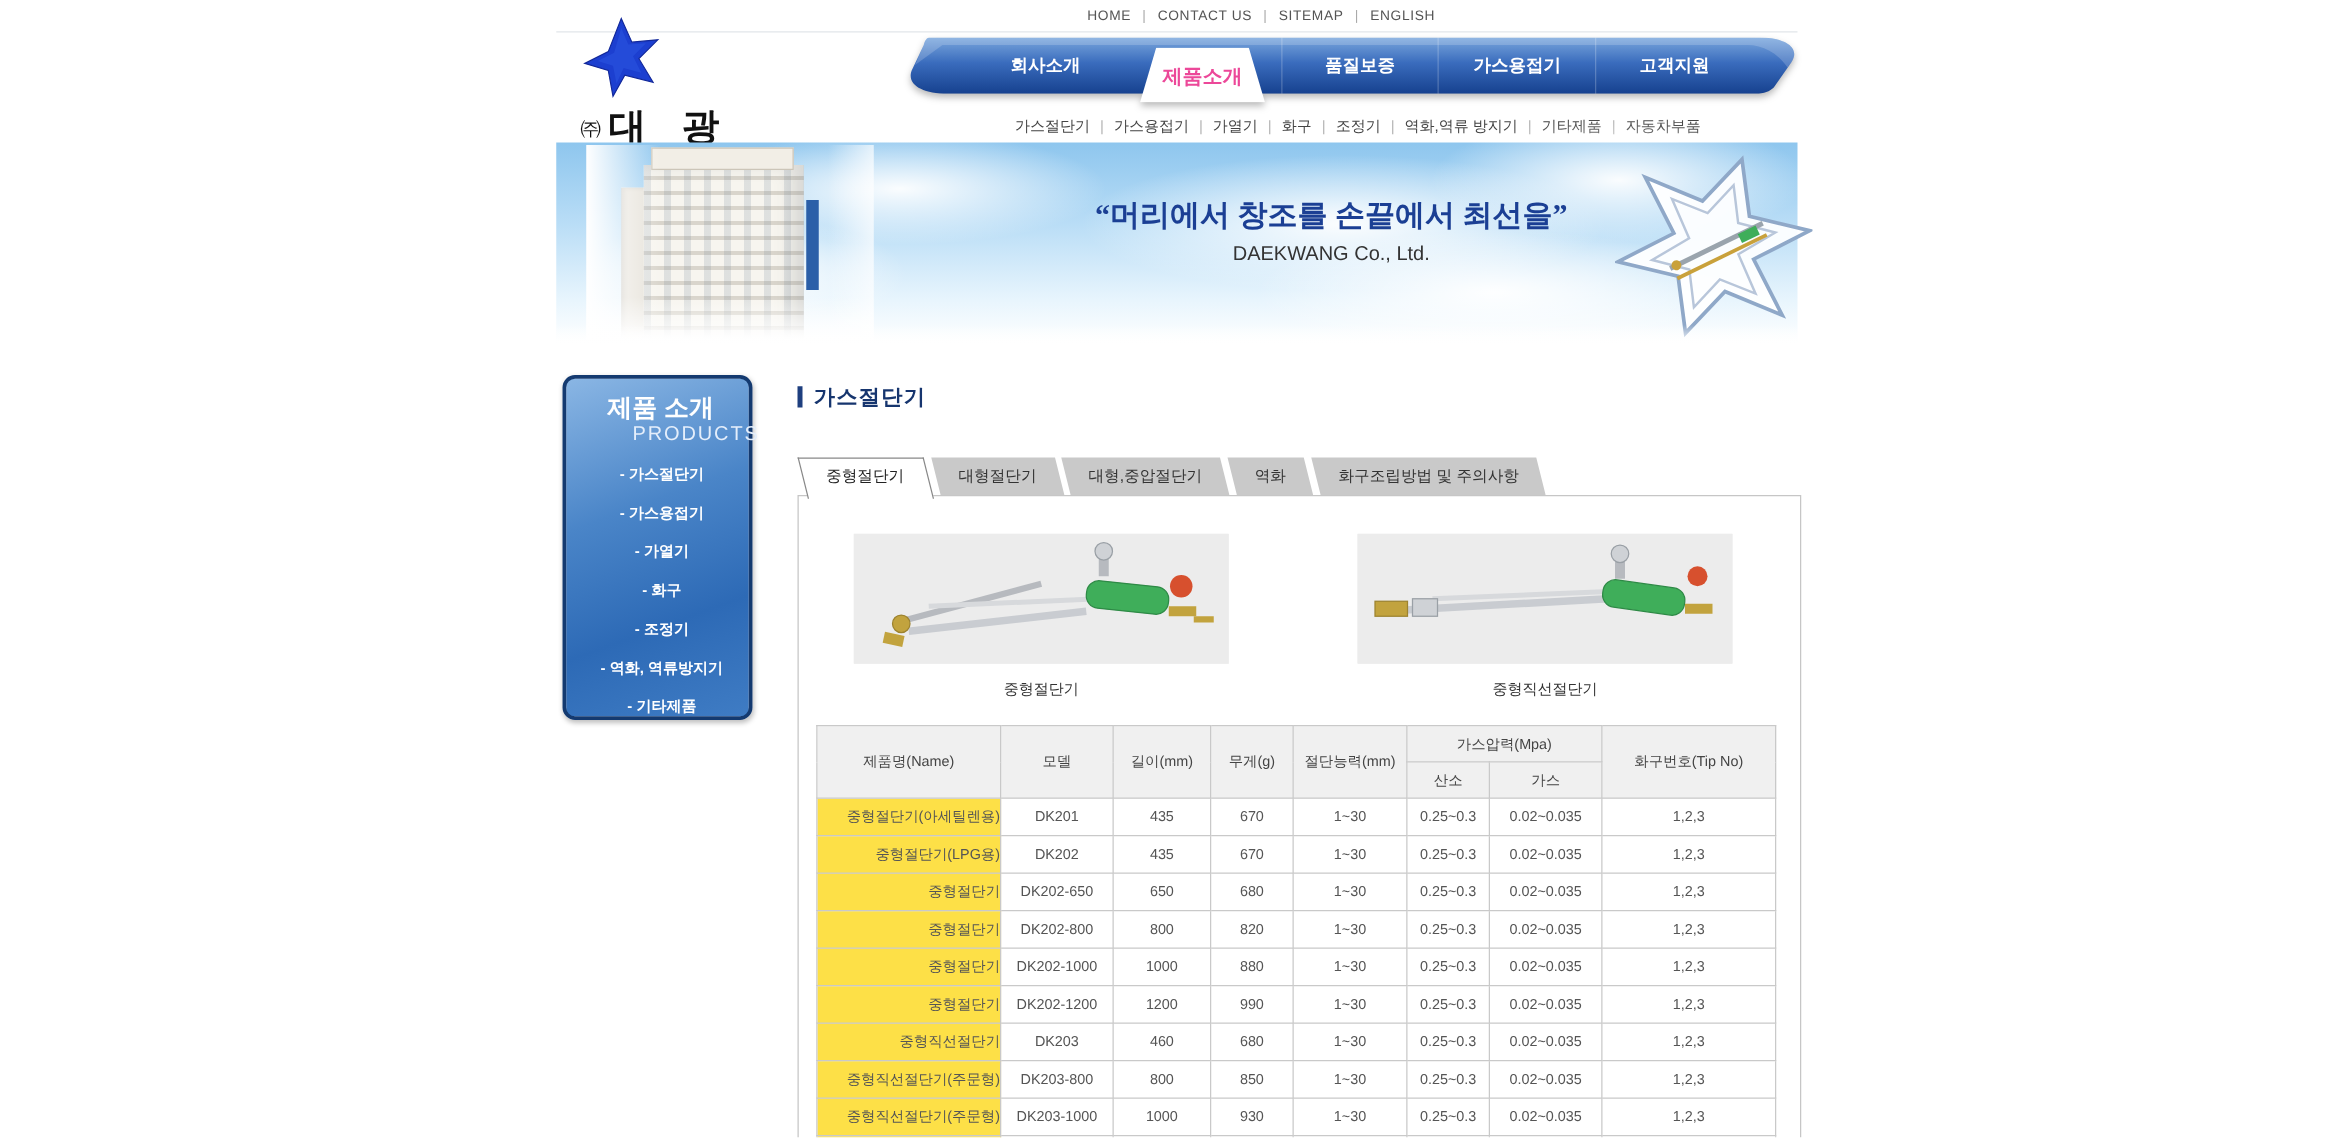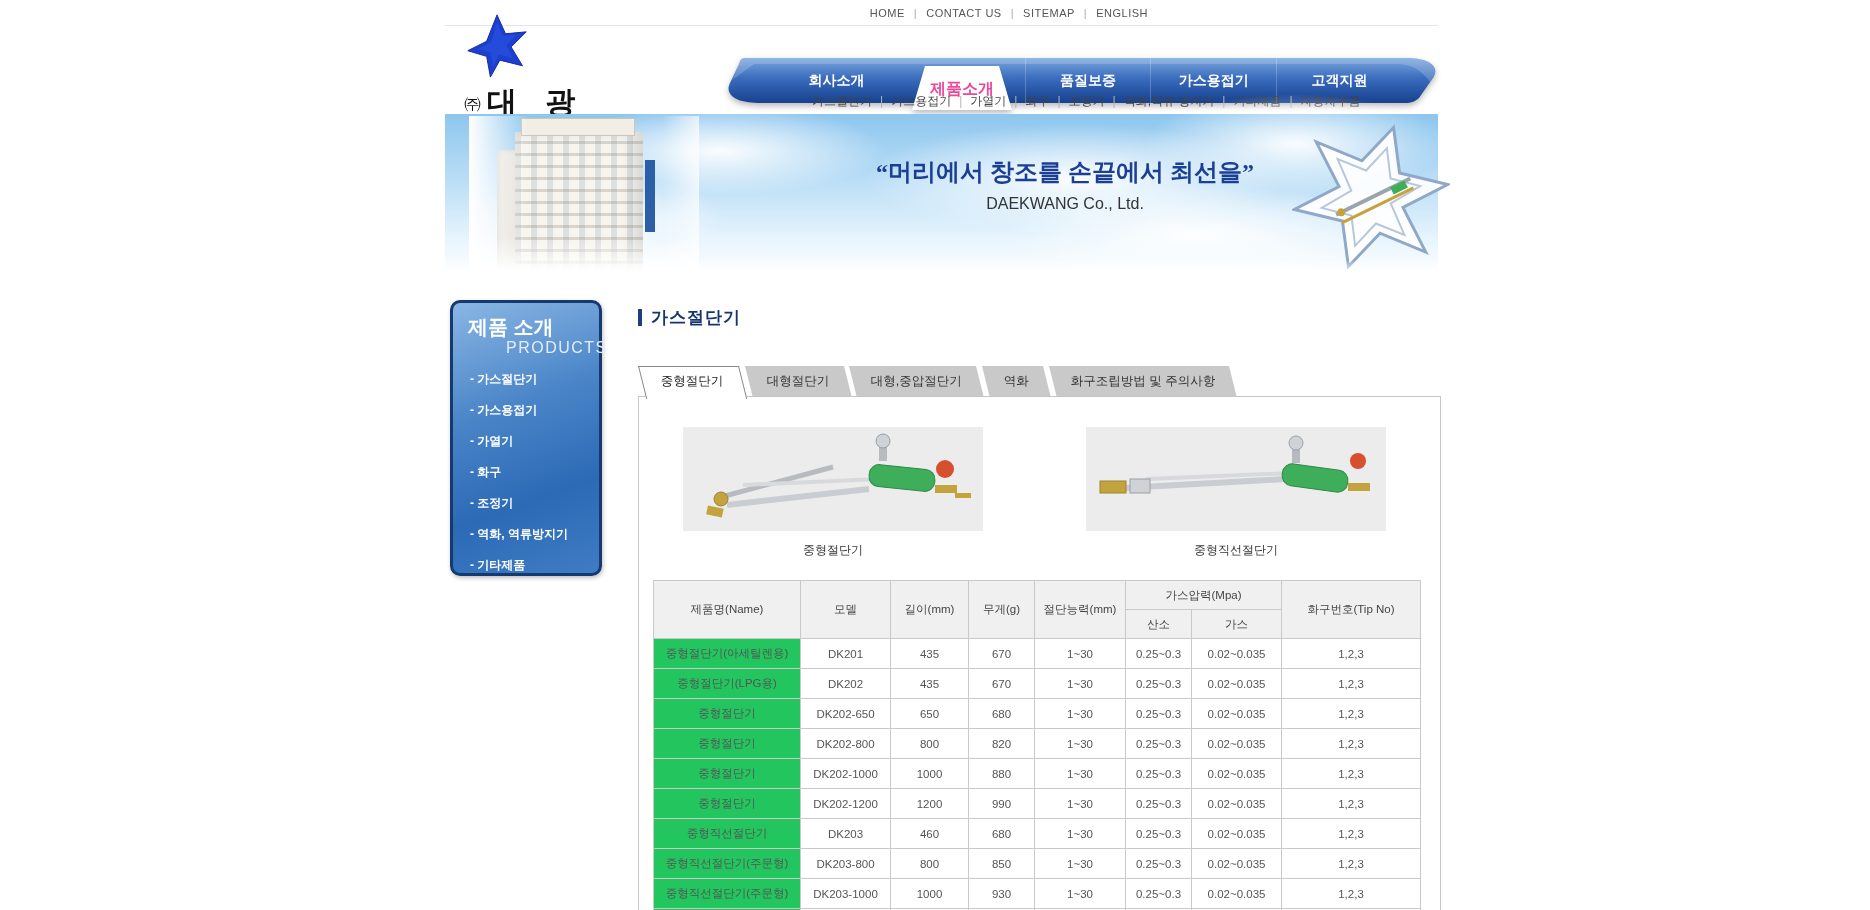--- a/index.html
+++ b/index.html
@@ -14,21 +14,21 @@
 
   
   .logo{position:absolute;left:464px;top:13px;display:flex;align-items:flex-start;flex-direction:column;}
   .logo .star{width:66px;height:66px;margin-right:10px;}
   .logo-text{padding-top:8px;}
   .logo-name{font-size:30px;font-weight:bold;color:#111;letter-spacing:10px;line-height:30px;white-space:nowrap;}
   .logo-name .ju{font-size:17px;font-weight:normal;letter-spacing:0;margin-right:6px;vertical-align:3px;}
   .logo-sub{font-size:13px;color:#444;margin-top:6px;letter-spacing:.5px;}
 
   
-  .navbar{position:absolute;left:710px;top:30px;width:728px;height:45px;filter:drop-shadow(0 3px 3px rgba(0,0,0,.28));margin-top:28px;}
+  .navbar{position:absolute;left:710px;top:30px;width:728px;height:45px;filter:drop-shadow(0 3px 3px rgba(0,0,0,.28));}
   .navbar svg.bg{position:absolute;inset:0;}
   .nav-items{position:absolute;inset:0;display:flex;padding:0 36px 0 64px;}
   .nav-item{flex:1;text-align:center;line-height:44px;color:#fff;font-size:14px;font-weight:bold;cursor:pointer;
             border-left:1px solid rgba(255,255,255,.22);}
   .nav-item:first-child{border-left:none;}
   .nav-item.active{visibility:hidden;}
   .active-tab{position:absolute;left:202px;top:8px;width:100px;height:44px;background:#fff;
               clip-path:polygon(13% 0,87% 0,100% 100%,0 100%);cursor:pointer;}
   .active-tab .lbl{display:block;text-align:center;margin-top:13px;font-size:16px;font-weight:bold;color:#ec4899;}
 
@@ -62,21 +62,21 @@
 
   .banner-text{position:absolute;left:400px;top:42px;width:440px;text-align:center;}
   .banner-quote{font-family:"Liberation Serif","DejaVu Serif",serif;font-size:24px;font-weight:bold;color:#1b3f94;white-space:nowrap;}
   .banner-co{font-size:16px;color:#333;margin-top:7px;}
 
   .banner-star{position:absolute;right:-12px;top:4px;width:158px;height:158px;}
 
   
   .sidebar{position:absolute;left:450px;top:300px;width:152px;height:276px;border-radius:10px;
            border:3px solid #143a70;background:linear-gradient(160deg,#8ab6e4 0%,#4a85c8 38%,#2d6ab6 70%,#3f7cc4 100%);
-           box-sizing:border-box;padding:13px 10px 0 15px;box-shadow:1px 2px 4px rgba(0,0,0,.25);}
+           box-sizing:border-box;padding:13px 10px 0 15px;box-shadow:1px 2px 4px rgba(0,0,0,.25);text-align:center;}
   .sb-title{font-size:20px;font-weight:bold;color:#fff;line-height:22px;}
   .sb-sub{font-size:16px;color:#e4eefb;letter-spacing:1.5px;margin-top:1px;margin-left:38px;}
   .sb-list{list-style:none;margin:14px 0 0 2px;padding:0;}
   .sb-list li{font-size:12px;font-weight:bold;color:#fff;margin-bottom:14px;cursor:pointer;white-space:nowrap;}
   .sb-list li::before{content:"- ";}
 
   
   .heading{position:absolute;left:638px;top:306px;display:flex;align-items:center;}
   .heading .bar{width:4px;height:17px;background:#1e3f7f;margin-right:9px;}
   .heading .txt{font-size:17px;font-weight:bold;color:#16356e;letter-spacing:1px;}
@@ -93,21 +93,21 @@
   .fig-left{left:683px;top:427px;}
   .fig-right{left:1086px;top:427px;}
   .fig-img{width:300px;height:104px;background:#ececec;}
   .fig-cap{font-size:12px;color:#333;margin-top:7px;}
 
   table.spec{position:absolute;left:653px;top:580px;width:767px;border-collapse:collapse;z-index:2;background:#fff;
              font-size:11.5px;color:#555;table-layout:fixed;}
   .spec th,.spec td{border:1px solid #c9c9c9;text-align:center;padding:0;}
   .spec th{background:#f0f0f0;font-weight:normal;color:#444;height:28px;}
   .spec td{height:29px;background:#fff;}
-  .spec td.first{background:#22c55e;}
+  .spec td.first{background:#fde047;text-align:right;}
 </style>
 </head>
 <body>
 
 <div class="page">
 
   <div class="top-links"><a>HOME</a><span class="sep">|</span><a>CONTACT US</a><span class="sep">|</span><a>SITEMAP</a><span class="sep">|</span><a>ENGLISH</a></div>
   <div class="header-rule"></div>
 
   <div class="logo">

